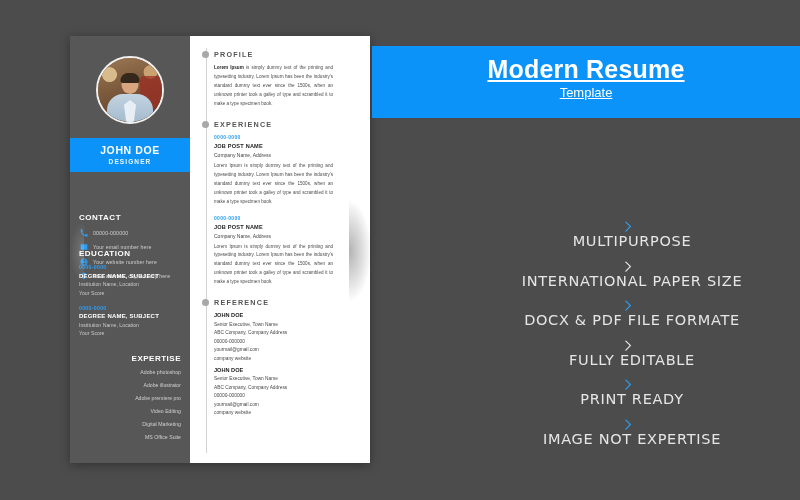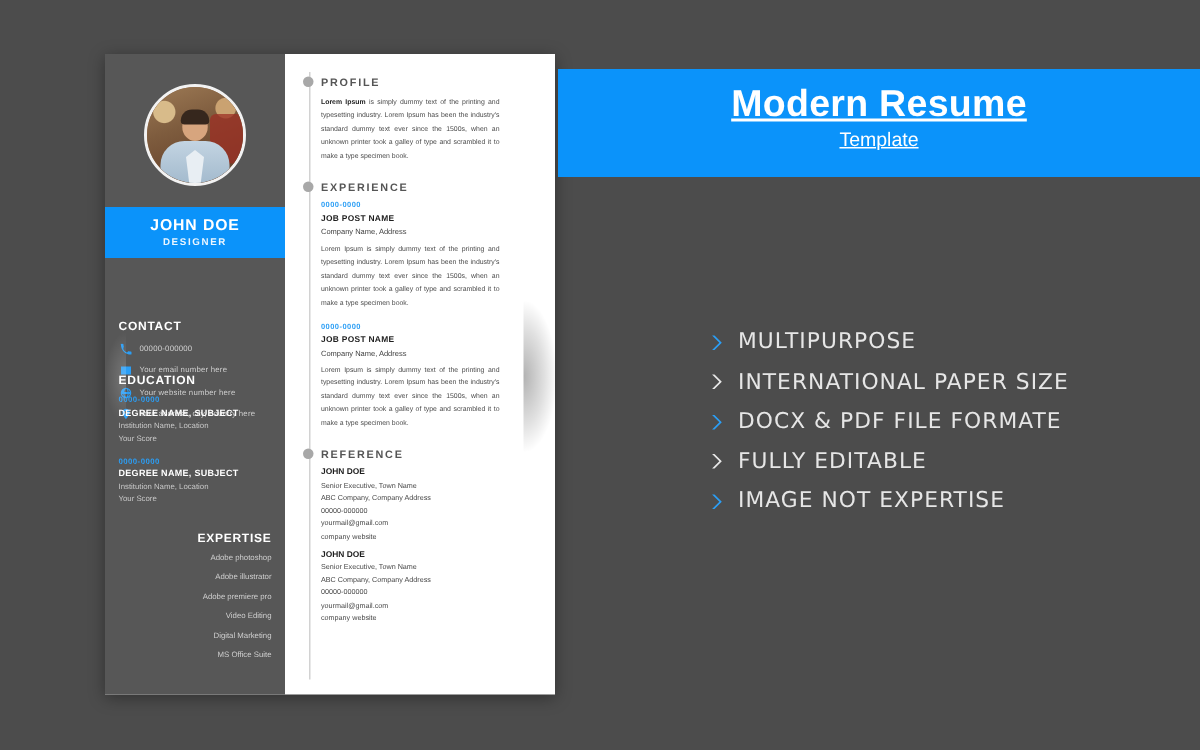--- a/index.html
+++ b/index.html
@@ -158,21 +158,21 @@
   #promo-banner {
     position:absolute; left:372px; top:46px; width:428px; height:72px;
     background:#0b93fa; color:#ffffff; text-align:center;
     padding-top:9px;
     text-decoration:underline;
   }
   #promo-banner .t1 { font-size:25px; font-weight:bold; letter-spacing:.2px; }
   #promo-banner .t2 { font-size:13px; font-weight:normal; margin-top:1px; }
 
   #features { position:absolute; left:472px; top:220px; width:320px; }
-  .feat { display:flex; align-items:center; margin-bottom:10.5px; }
+  .feat { display:flex; align-items:center; margin-bottom:10.5px;flex-direction:column; }
   .feat .arw { width:20px; flex:none; display:flex; align-items:center; }
   .feat .arw svg { width:13px; height:13px; display:block; }
   .feat .lbl {
     font-size:14.5px; letter-spacing:.7px; color:#e6e6e6;
     font-family:"DejaVu Sans", sans-serif;
   }
 </style>
 </head>
 <body>
 
@@ -357,15 +357,23 @@
         </svg>
       </span>
     <span class="lbl">FULLY EDITABLE</span>
   </div>
   <div class="feat">
     <span class="arw">
         <svg viewBox="0 0 24 24">
           <path d="M5 3l9 9-9 9 3 0 9-9-9-9z" fill="#2b9ef5"></path>
         </svg>
       </span>
+    <span class="lbl">PRINT READY</span>
+  </div>
+  <div class="feat">
+    <span class="arw">
+        <svg viewBox="0 0 24 24">
+          <path d="M5 3l9 9-9 9 3 0 9-9-9-9z" fill="#2b9ef5"></path>
+        </svg>
+      </span>
     <span class="lbl">IMAGE NOT EXPERTISE</span>
   </div>
 </div>
 
 </body></html>

